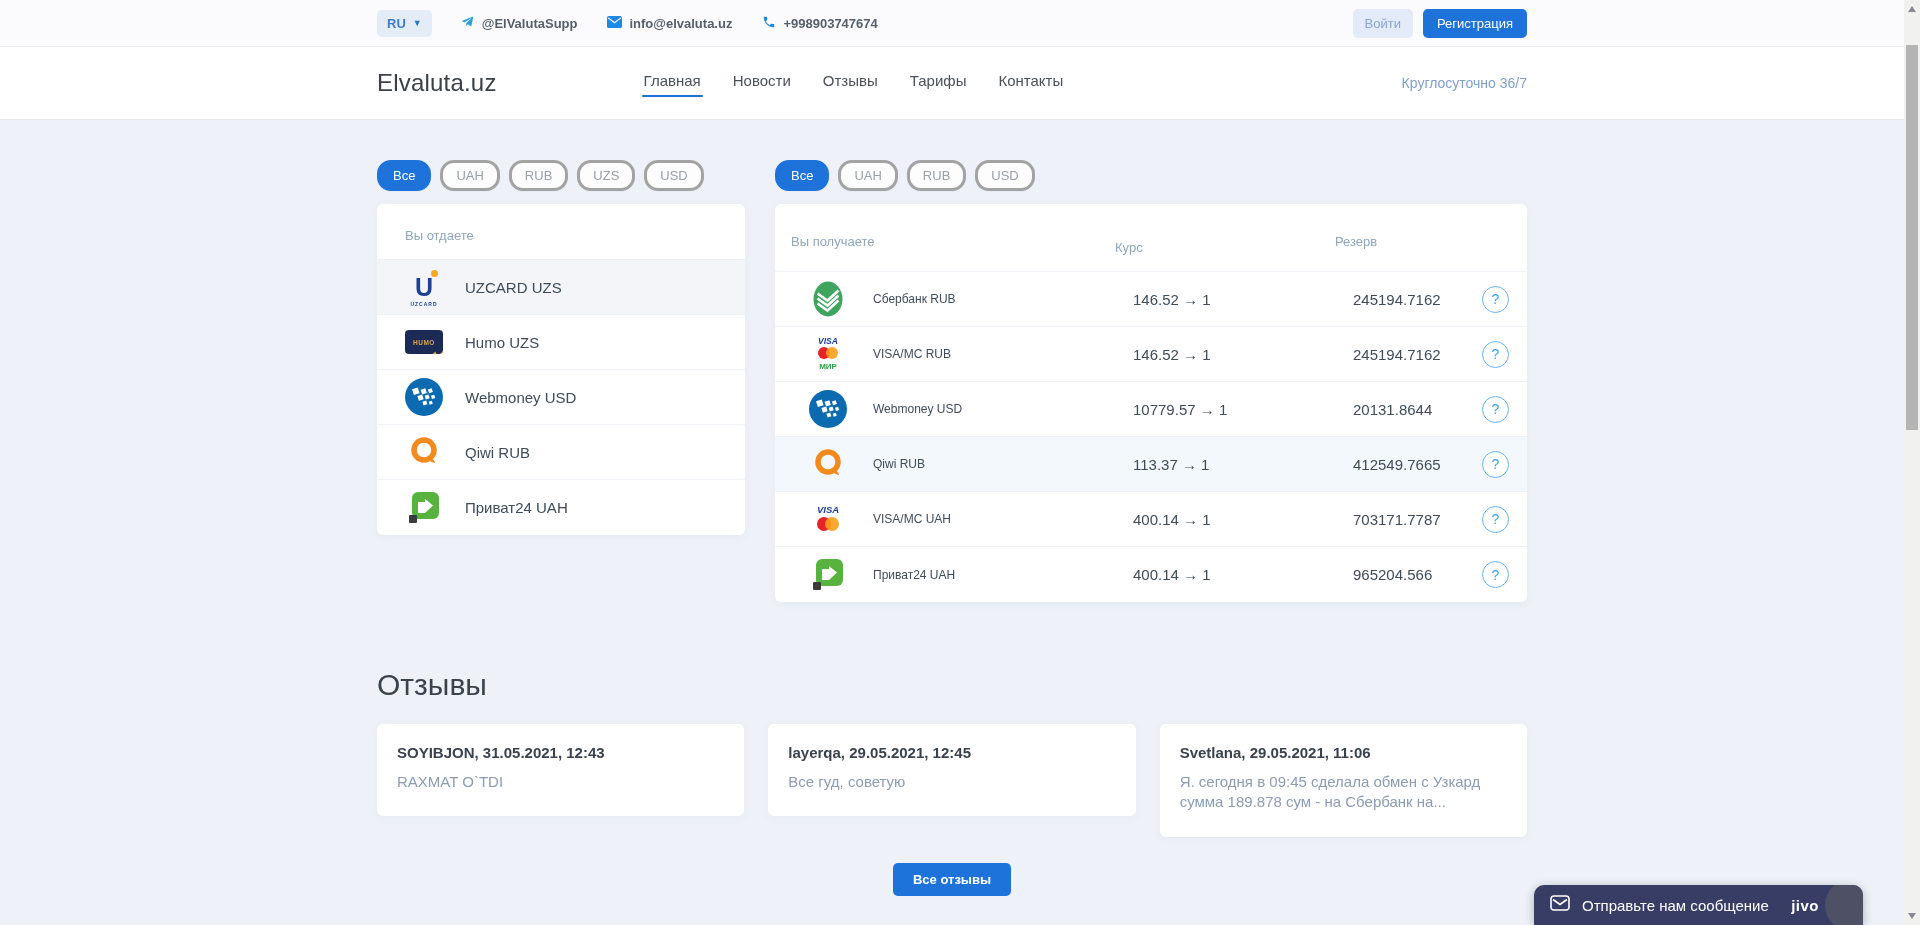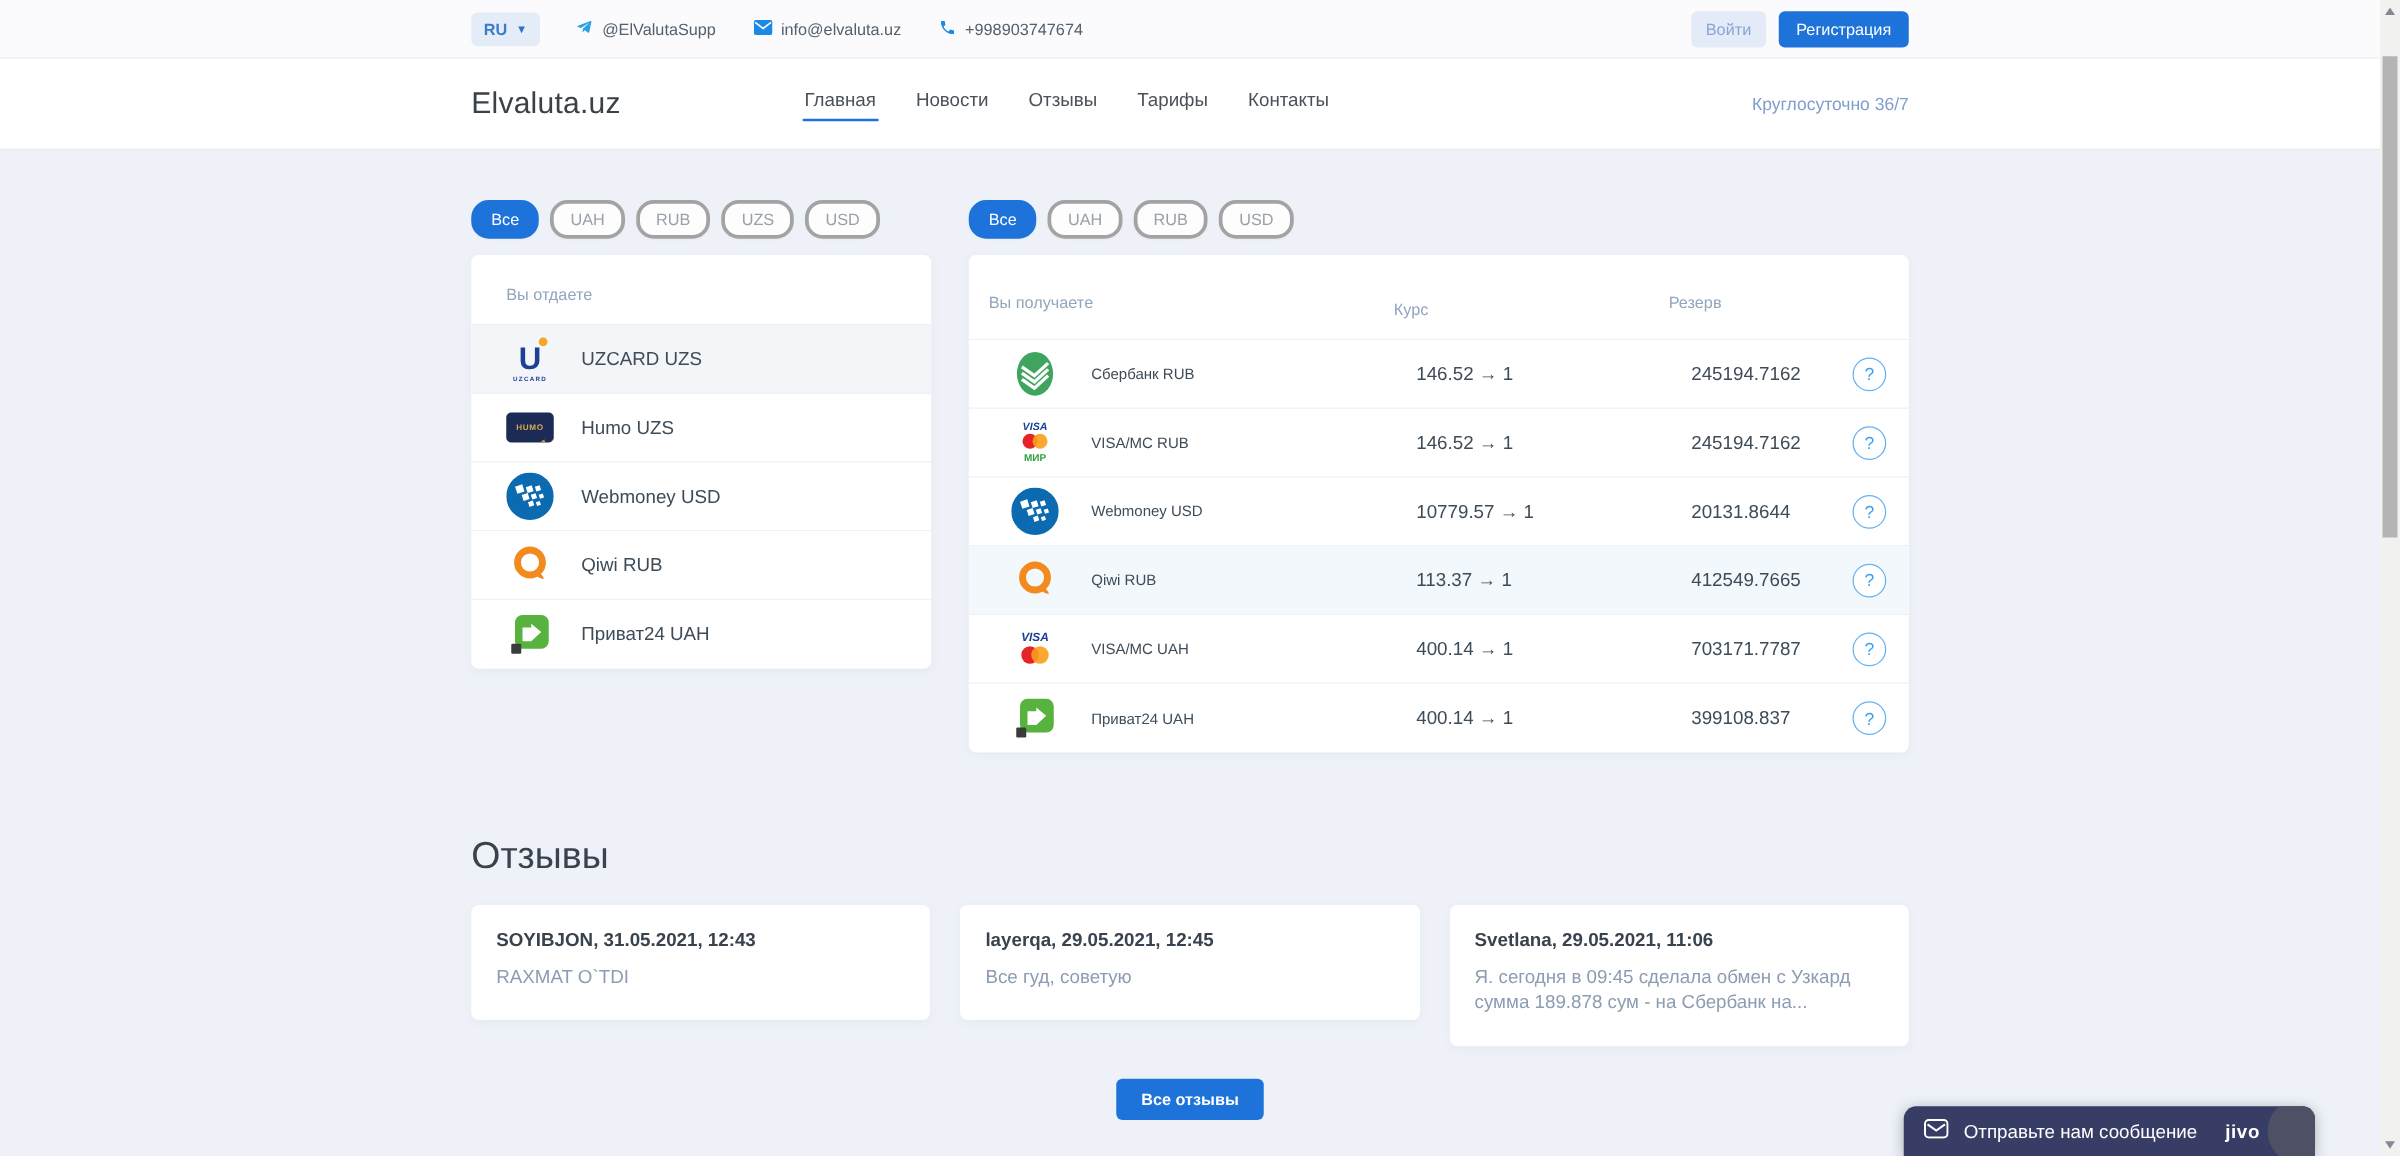--- a/index.html
+++ b/index.html
@@ -16,21 +16,21 @@
   
   .topbar { background:#fbfbfd; border-bottom:1px solid #ececf1; height:47px; }
   .topbar-inner { display:flex; align-items:center; height:100%; }
   .lang {
     background:#e4ecf7; color:#3d7cc9; font-size:13px; font-weight:bold;
     border-radius:5px; padding:6px 10px; display:flex; align-items:center; gap:7px;
     cursor:pointer;
   }
   .lang .chev { font-size:9px; color:#2f74c4; }
   .contacts { display:flex; align-items:center; gap:30px; margin-left:28px; }
-  .contact { display:flex; align-items:center; gap:7px; font-size:13px; color:#55606c; text-decoration:none; cursor:pointer; }
+  .contact { display:flex; align-items:center; gap:7px; font-size:13px; color:#55606c; text-decoration:none; cursor:pointer;font-weight:bold; }
   .auth { margin-left:auto; display:flex; gap:10px;justify-content:center; }
   .btn-login {
     background:#e4ebf8; color:#8aa4d6; border:none; border-radius:5px;
     font-size:13px; padding:7px 12px; cursor:pointer; font-family:inherit;
   }
   .btn-register {
     background:var(--primary,#1d73d9); color:#fff; border:none; border-radius:5px;
     font-size:13px; padding:7px 14px; cursor:pointer; font-family:inherit;
   }
 
@@ -118,21 +118,21 @@
   
   .uz-u { font-size:25px; font-weight:bold; color:#1e3f94; line-height:1; }
   .uz-dot { position:absolute; top:2px; right:5px; width:7px; height:7px; border-radius:50%; background:#f5a623; }
   .uz-cap { position:absolute; bottom:-1px; left:0; right:0; text-align:center; font-size:5px; letter-spacing:1px; color:#1e3f94; font-weight:bold; }
   .humo-card { width:38px; height:24px; border-radius:4px; background:#1c2b55; display:flex; align-items:center; justify-content:center; overflow:hidden; position:relative; }
   .humo-card span { color:#d8a94e; font-size:6.5px; font-weight:bold; letter-spacing:.5px; }
   .humo-card i { position:absolute; right:-6px; top:-4px; width:16px; height:32px; border-radius:50%; border:3px solid #c99b45; border-left-color:transparent; transform:rotate(15deg); }
 
   
   .jivo {
-    position:fixed; right:68px; bottom:0; width:329px; height:40px;
+    position:fixed; right:57px; bottom:0; width:329px; height:40px;
     background:var(--chat_bg,#383d66); border-radius:10px 10px 0 0;
     display:flex; align-items:center; padding:0 16px; gap:12px;
     overflow:hidden; cursor:pointer; z-index:20; box-shadow:0 2px 10px rgba(20,20,40,.3);
   }
   .jivo-msg { color:#fff; font-size:15px; white-space:nowrap; }
   .jivo-brand { color:#fff; font-size:15px; font-weight:bold; letter-spacing:.5px; margin-left:auto; margin-right:28px; }
   .jivo-bubble { position:absolute; right:-14px; top:-6px; width:52px; height:52px; border-radius:50%; background:#4e5065; }
 
   
   .scrollbar { position:fixed; top:0; right:0; width:16px; height:925px; background:#f1f1ef; z-index:30; }
@@ -373,21 +373,21 @@
           <div class="get-row">
             <span class="pay-icon">
               <svg width="38" height="38" viewBox="0 0 38 38">
                   <rect x="7" y="3" width="27" height="27" rx="6" fill="#57b33e"></rect>
                   <polygon points="13,24 13,13 20,13 20,10 28,16.5 20,24" fill="#fff"></polygon>
                   <rect x="4" y="26" width="8" height="8" rx="1" fill="#3b3b3b"></rect>
                 </svg>
             </span>
             <span class="g-name">Приват24 UAH</span>
             <span class="g-rate">400.14 → 1</span>
-            <span class="g-res">399108.837</span>
+            <span class="g-res">965204.566</span>
             <span class="help">?</span>
           </div>
         </div>
       </div>
     </div>
 
     <div class="container reviews">
       <h2 class="reviews-title">Отзывы</h2>
       <div class="cards">
         <div class="card">

